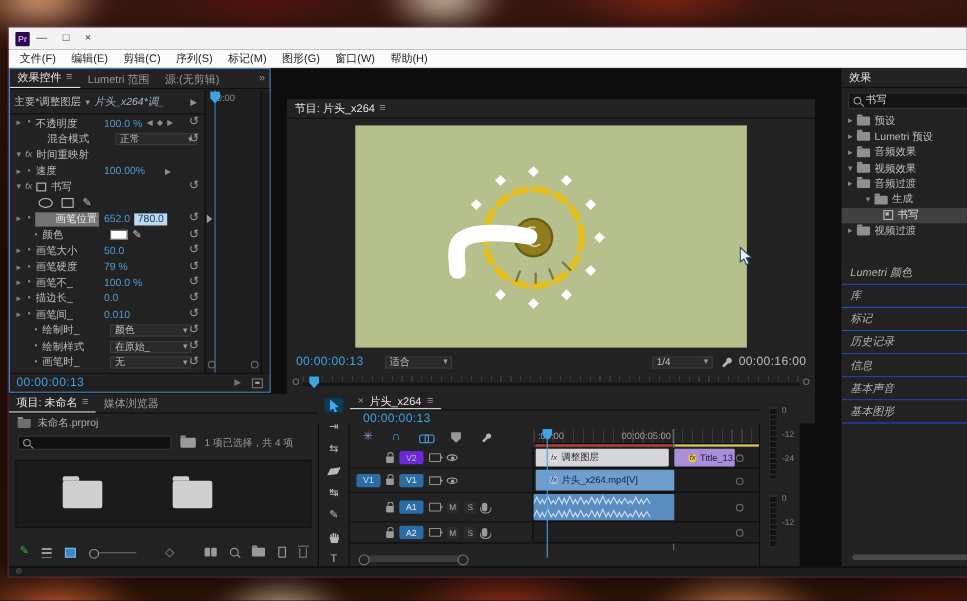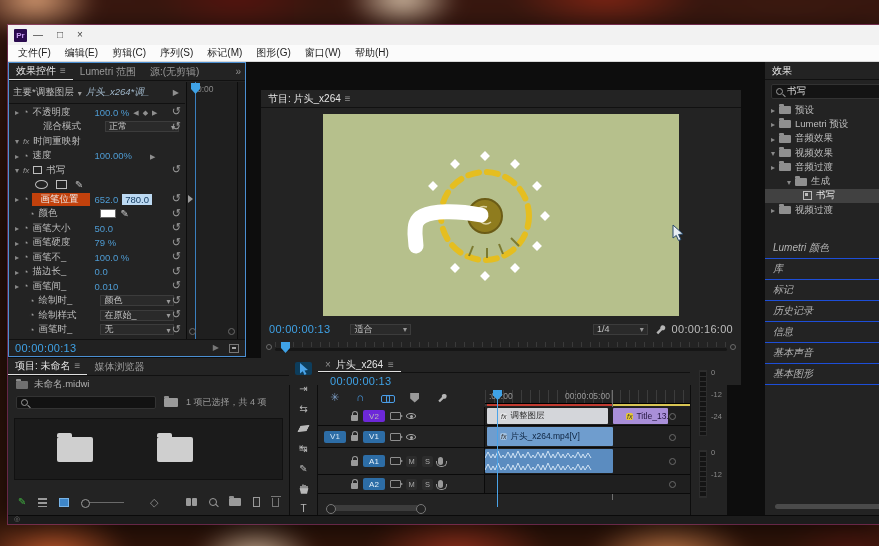--- a/index.html
+++ b/index.html
@@ -59,21 +59,21 @@
   .i-diamond::before{content:"◇";font-size:11px;}
   .i-pen::before{content:"✎";}
   
   #ec{left:0;top:0;width:238px;height:295px;border:1px solid var(--focus);}
   .ec-head{position:absolute;left:0;top:19px;width:176px;height:22px;display:flex;align-items:center;gap:4px;padding:0 4px;border-bottom:1px solid #111;}
   .ec-head .master{font-size:9.5px;color:#bdbdbd;white-space:nowrap;}
   .ec-head .clipname{font-size:9.5px;color:#9fb6c9;font-style:italic;white-space:nowrap;overflow:hidden;}
   .ec-rows{position:absolute;left:0;top:42px;width:176px;}
   .ec-row{position:relative;height:14.5px;display:flex;align-items:center;font-size:9.5px;color:#bdbdbd;padding-left:6px;gap:4px;white-space:nowrap;}
   .ec-row .lbl{width:58px;overflow:hidden;}
-  .ec-row .lbl.sel{background:#c2410c;color:#eee;padding:0 8px;}
+  .ec-row .lbl.sel{background:#737373;color:#eee;padding:0 18px;}
   .ec-row .val{color:var(--val);}
   .ec-row .reset{position:absolute;right:4px;top:1px;}
   .dd-box{display:flex;align-items:center;justify-content:space-between;width:74px;height:11px;border:1px solid #3c3c3c;background:#2a2a2a;padding:0 3px;font-size:9px;color:#c2c2c2;}
   .valfield-sel{background:#bcd9f2;color:#123a5e;padding:0 3px;font-size:9.5px;}
   .swatch{width:16px;height:9px;background:#fff;border:1px solid #666;}
   .ec-tl{position:absolute;left:177px;top:19px;width:51px;height:257px;background:#1f1f1f;border-left:1px solid #0c0c0c;}
   .ec-tl .ruler-lbl{position:absolute;left:10px;top:2px;font-size:8.5px;color:#8a8a8a;}
   .ec-tl .phead-line{position:absolute;left:8px;top:0;width:1px;height:100%;background:#3a7fbe;}
   .ec-tl .phead-grip{position:absolute;left:4px;top:1px;width:9px;height:11px;background:#3fa2e6;clip-path:polygon(0 0,100% 0,100% 55%,50% 100%,0 55%);}
   .ec-tl .kf-arrow{position:absolute;left:1px;top:113px;width:0;height:0;border-left:5px solid #9a9a9a;border-top:4px solid transparent;border-bottom:4px solid transparent;}
@@ -556,21 +556,21 @@
         <div class="ptab active">
           <span>项目: 未命名</span>
           <span class="i i-menu"></span>
         </div>
         <div class="ptab">
             <span>媒体浏览器</span>
           </div>
       </div>
       <div class="pj-file">
         <span class="icon-folder" style="background:#6f6f6f;"></span>
-        <span>未命名.midwi</span>
+        <span>未命名.prproj</span>
       </div>
       <div class="pj-search-row">
         <div class="pj-search">
             <span class="icon-mag"></span>
           </div>
         <span class="icon-folder" style="background:#9a9a9a;width:14px;height:9px;"></span>
         <span class="pj-status">1 项已选择，共 4 项</span>
       </div>
       <div class="pj-grid">
         <div class="bigfolder"></div>

